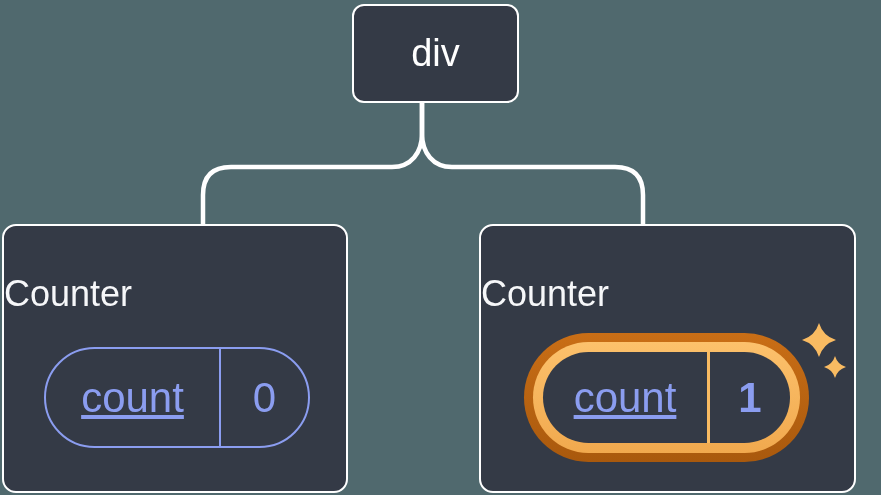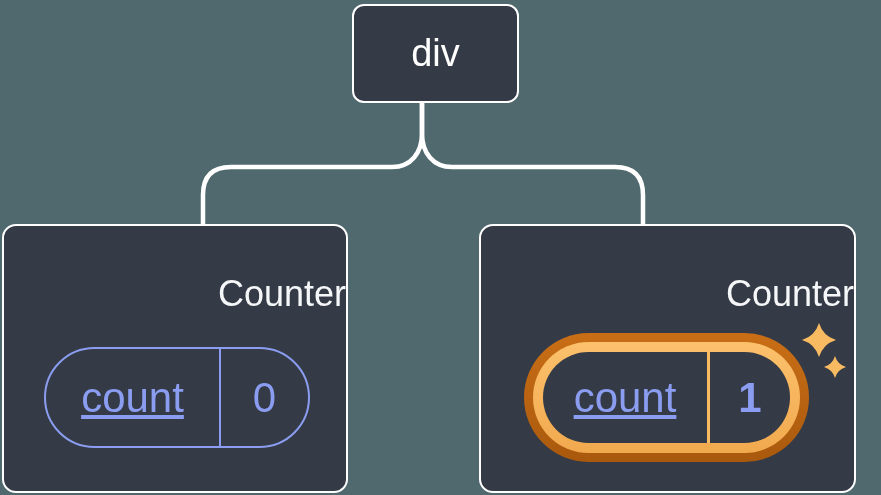--- a/index.html
+++ b/index.html
@@ -21,21 +21,21 @@
 
   .card{
     position:absolute;top:224px;height:269px;box-sizing:border-box;
     background:#343a46;border:2.5px solid #ffffff;border-radius:14px;
   }
   .card.left{left:2px;width:346px;}
   .card.right{left:479px;width:377px;}
 
   .card-title{
     position:absolute;left:0;top:47px;width:100%;
-    text-align:right;color:#f6f7f9;font-size:36px;font-weight:500;
+    text-align:left;color:#f6f7f9;font-size:36px;font-weight:500;
   }
 
   
   .pill{
     position:absolute;box-sizing:border-box;border-radius:999px;
     display:flex;align-items:stretch;color:#8b9df0;font-size:42px;
   }
   .pill.plain{
     left:40px;top:121px;width:266px;height:101px;
     border:2px solid #8b9df0;background:transparent;

